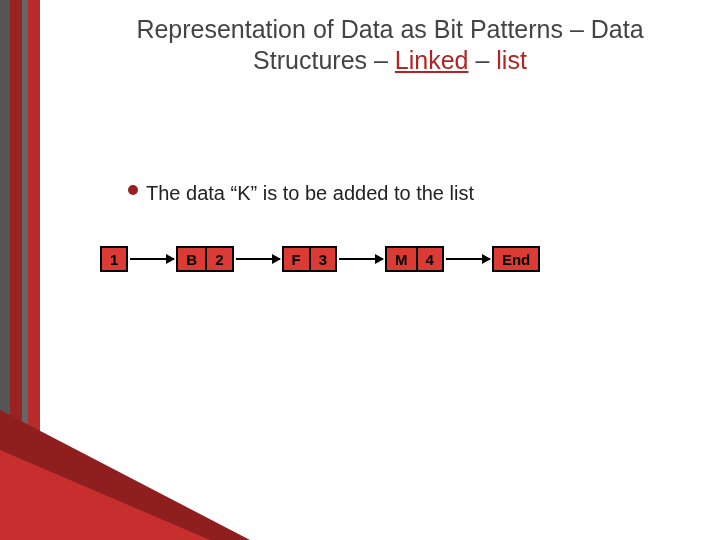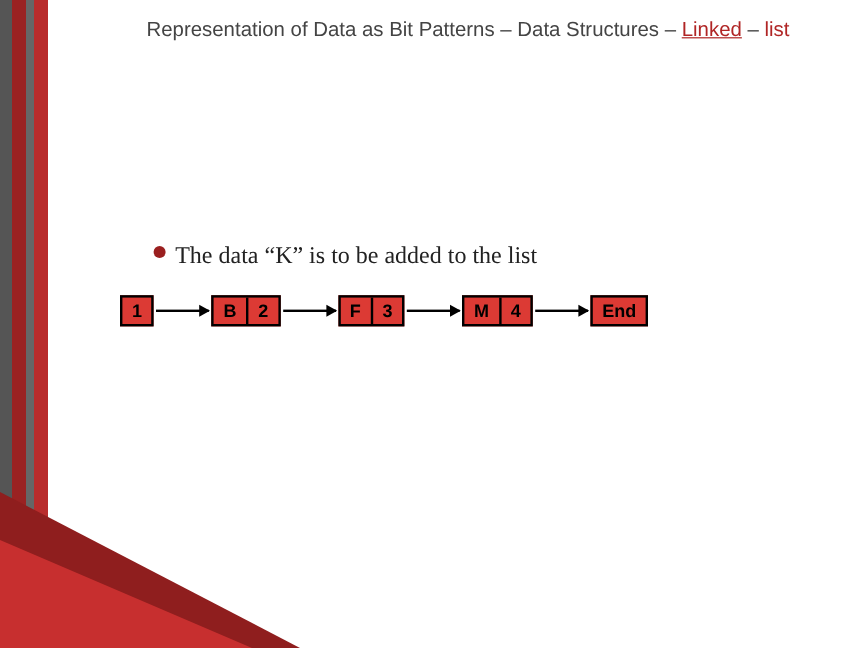--- a/index.html
+++ b/index.html
@@ -44,35 +44,34 @@
     border-left: 0 solid transparent;
     border-right: 210px solid transparent;
     border-bottom: 90px solid #c72f2f;
   }
   .title {
     position: absolute;
     top: 14px;
     left: 100px;
     right: 40px;
     text-align: center;
-    font-size: 17px;
+    font-size: 25px;
     font-weight: 400;
     color: #444;
     line-height: 1.25;
   }
   .title .accent1 { color: #b02525; }
   .title .accent2 { color: #b02525; text-decoration: underline; }
   .bullet-row {
     position: absolute;
-    top: 202px;
+    top: 182px;
     left: 128px;
     display: flex;
     align-items: center;
     gap: 8px;
-    font-family: Liberation Serif, serif;
   }
   .bullet-dot {
     width: 10px;
     height: 10px;
     border-radius: 50%;
     background: #9a1f1f;
     margin-top: -8px;
   }
   .bullet-text {
     font-size: 20px;

